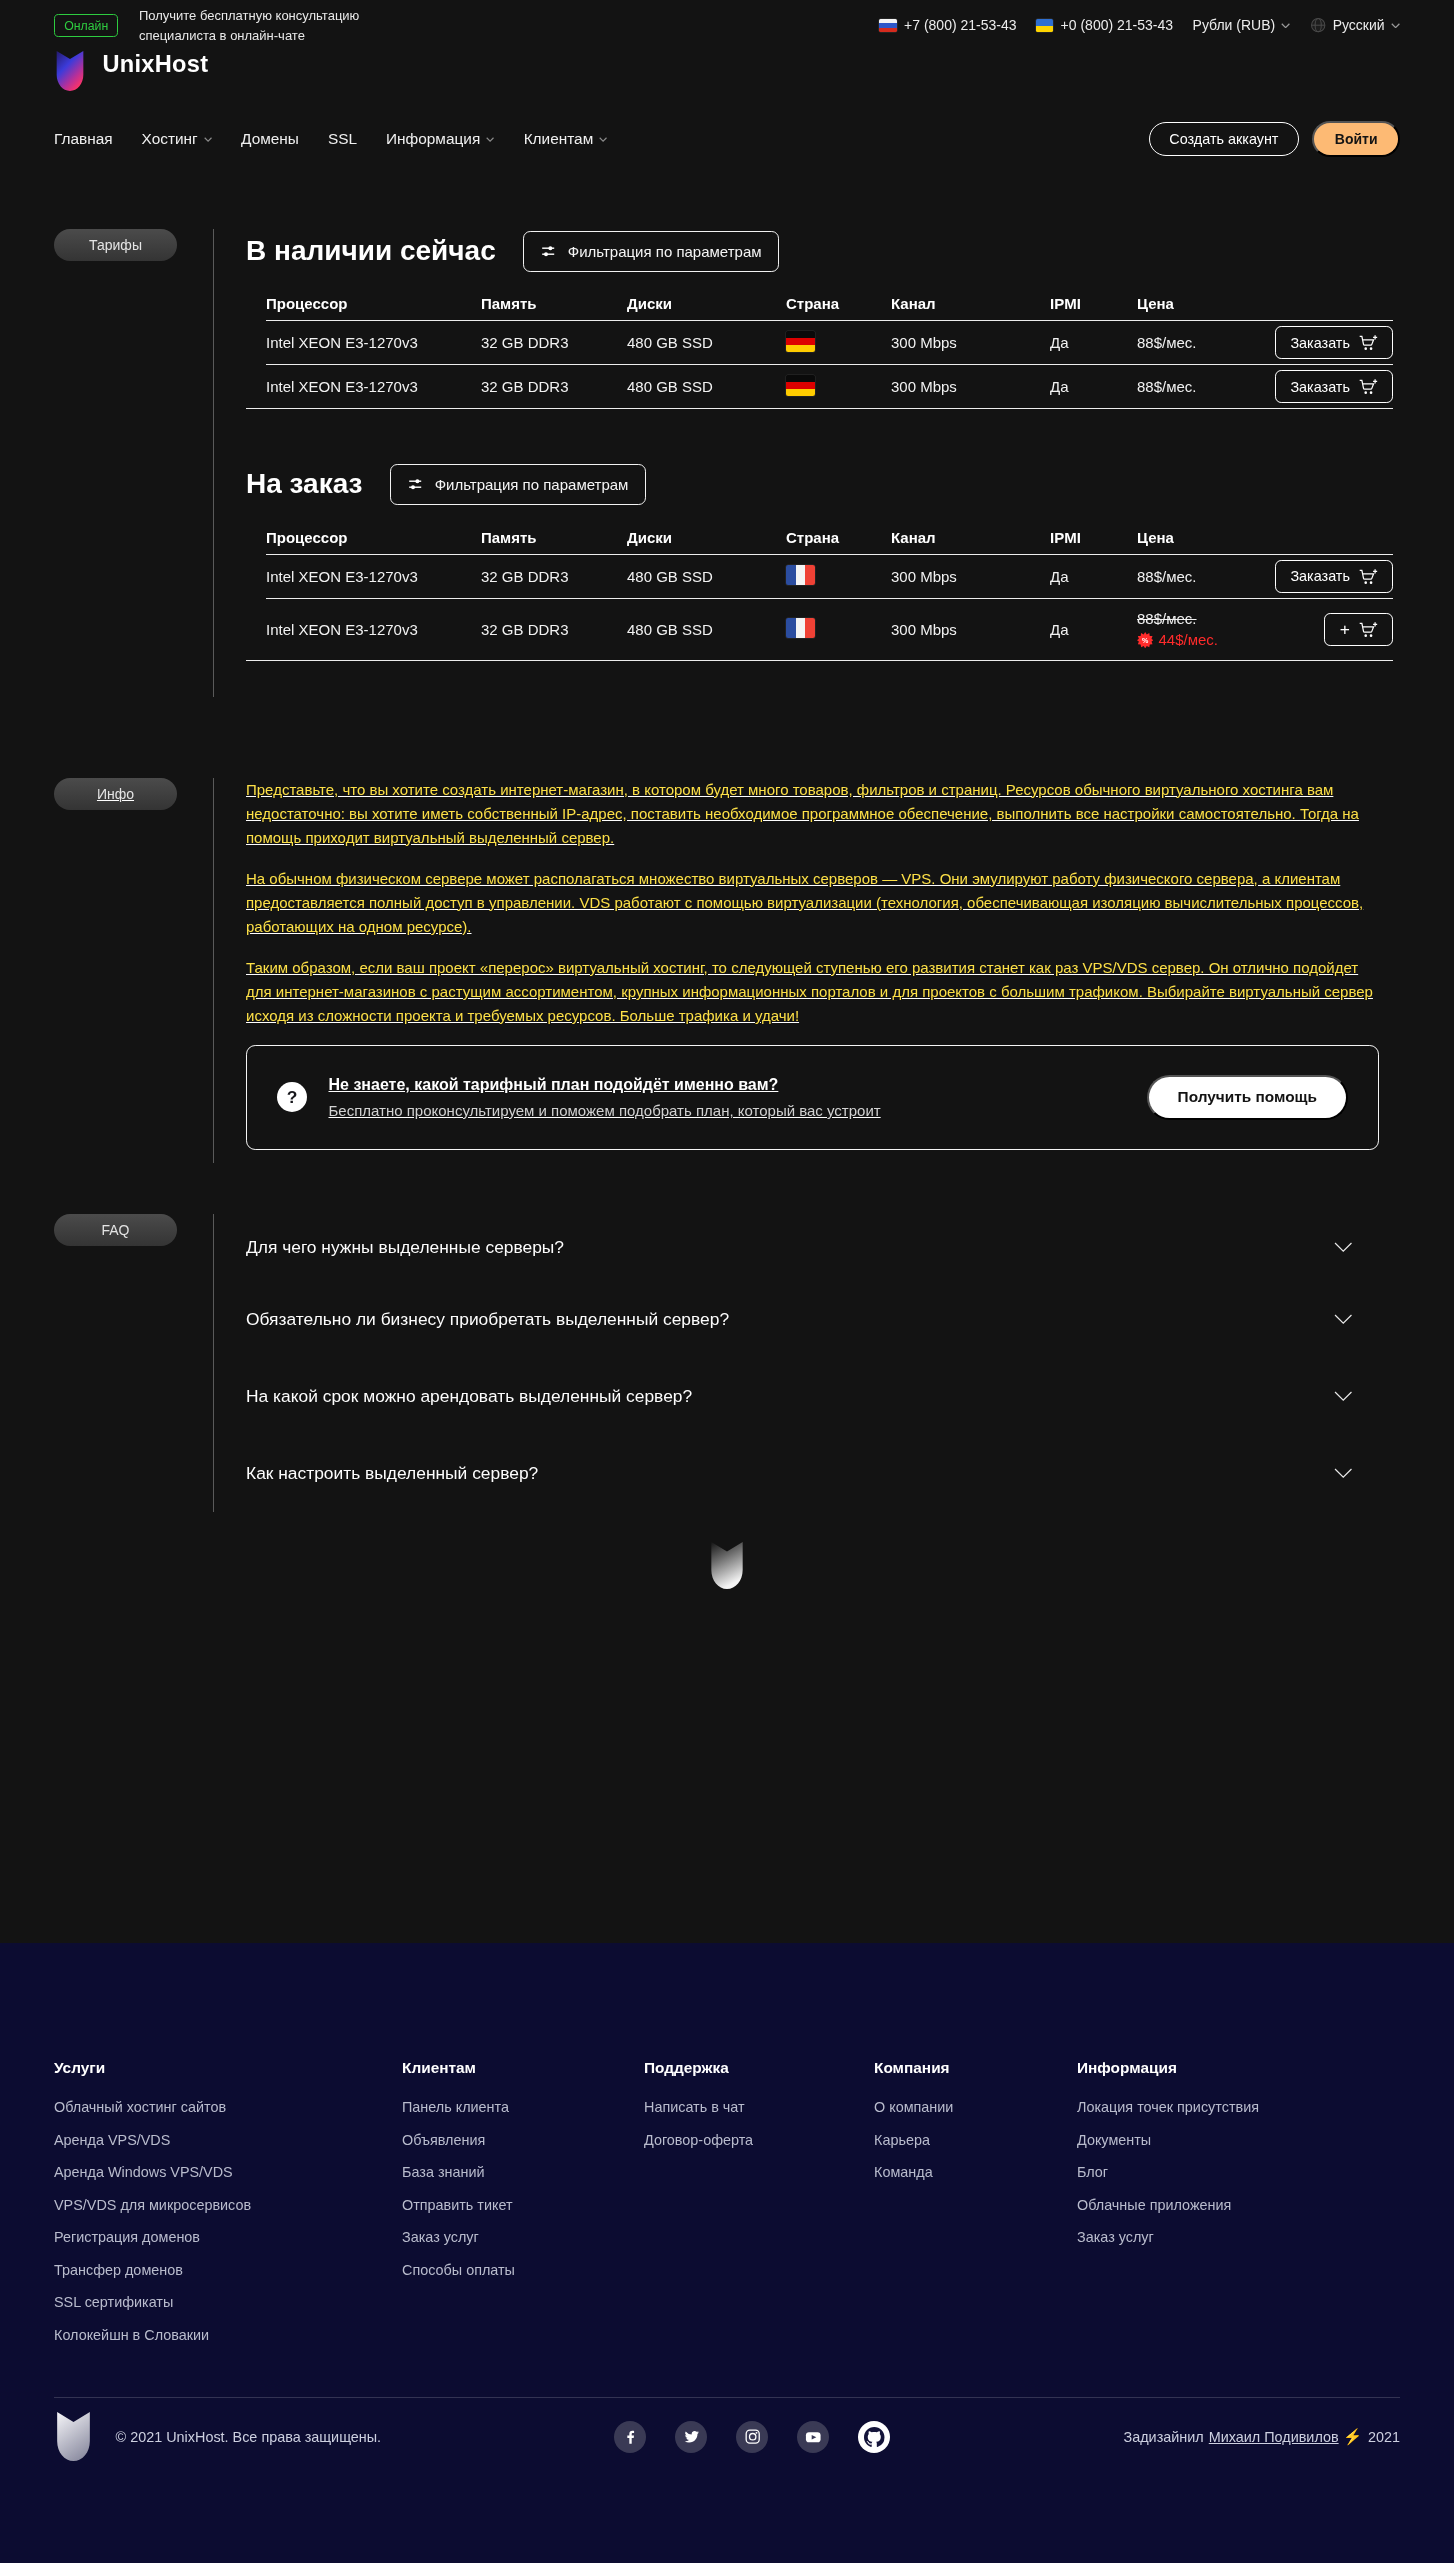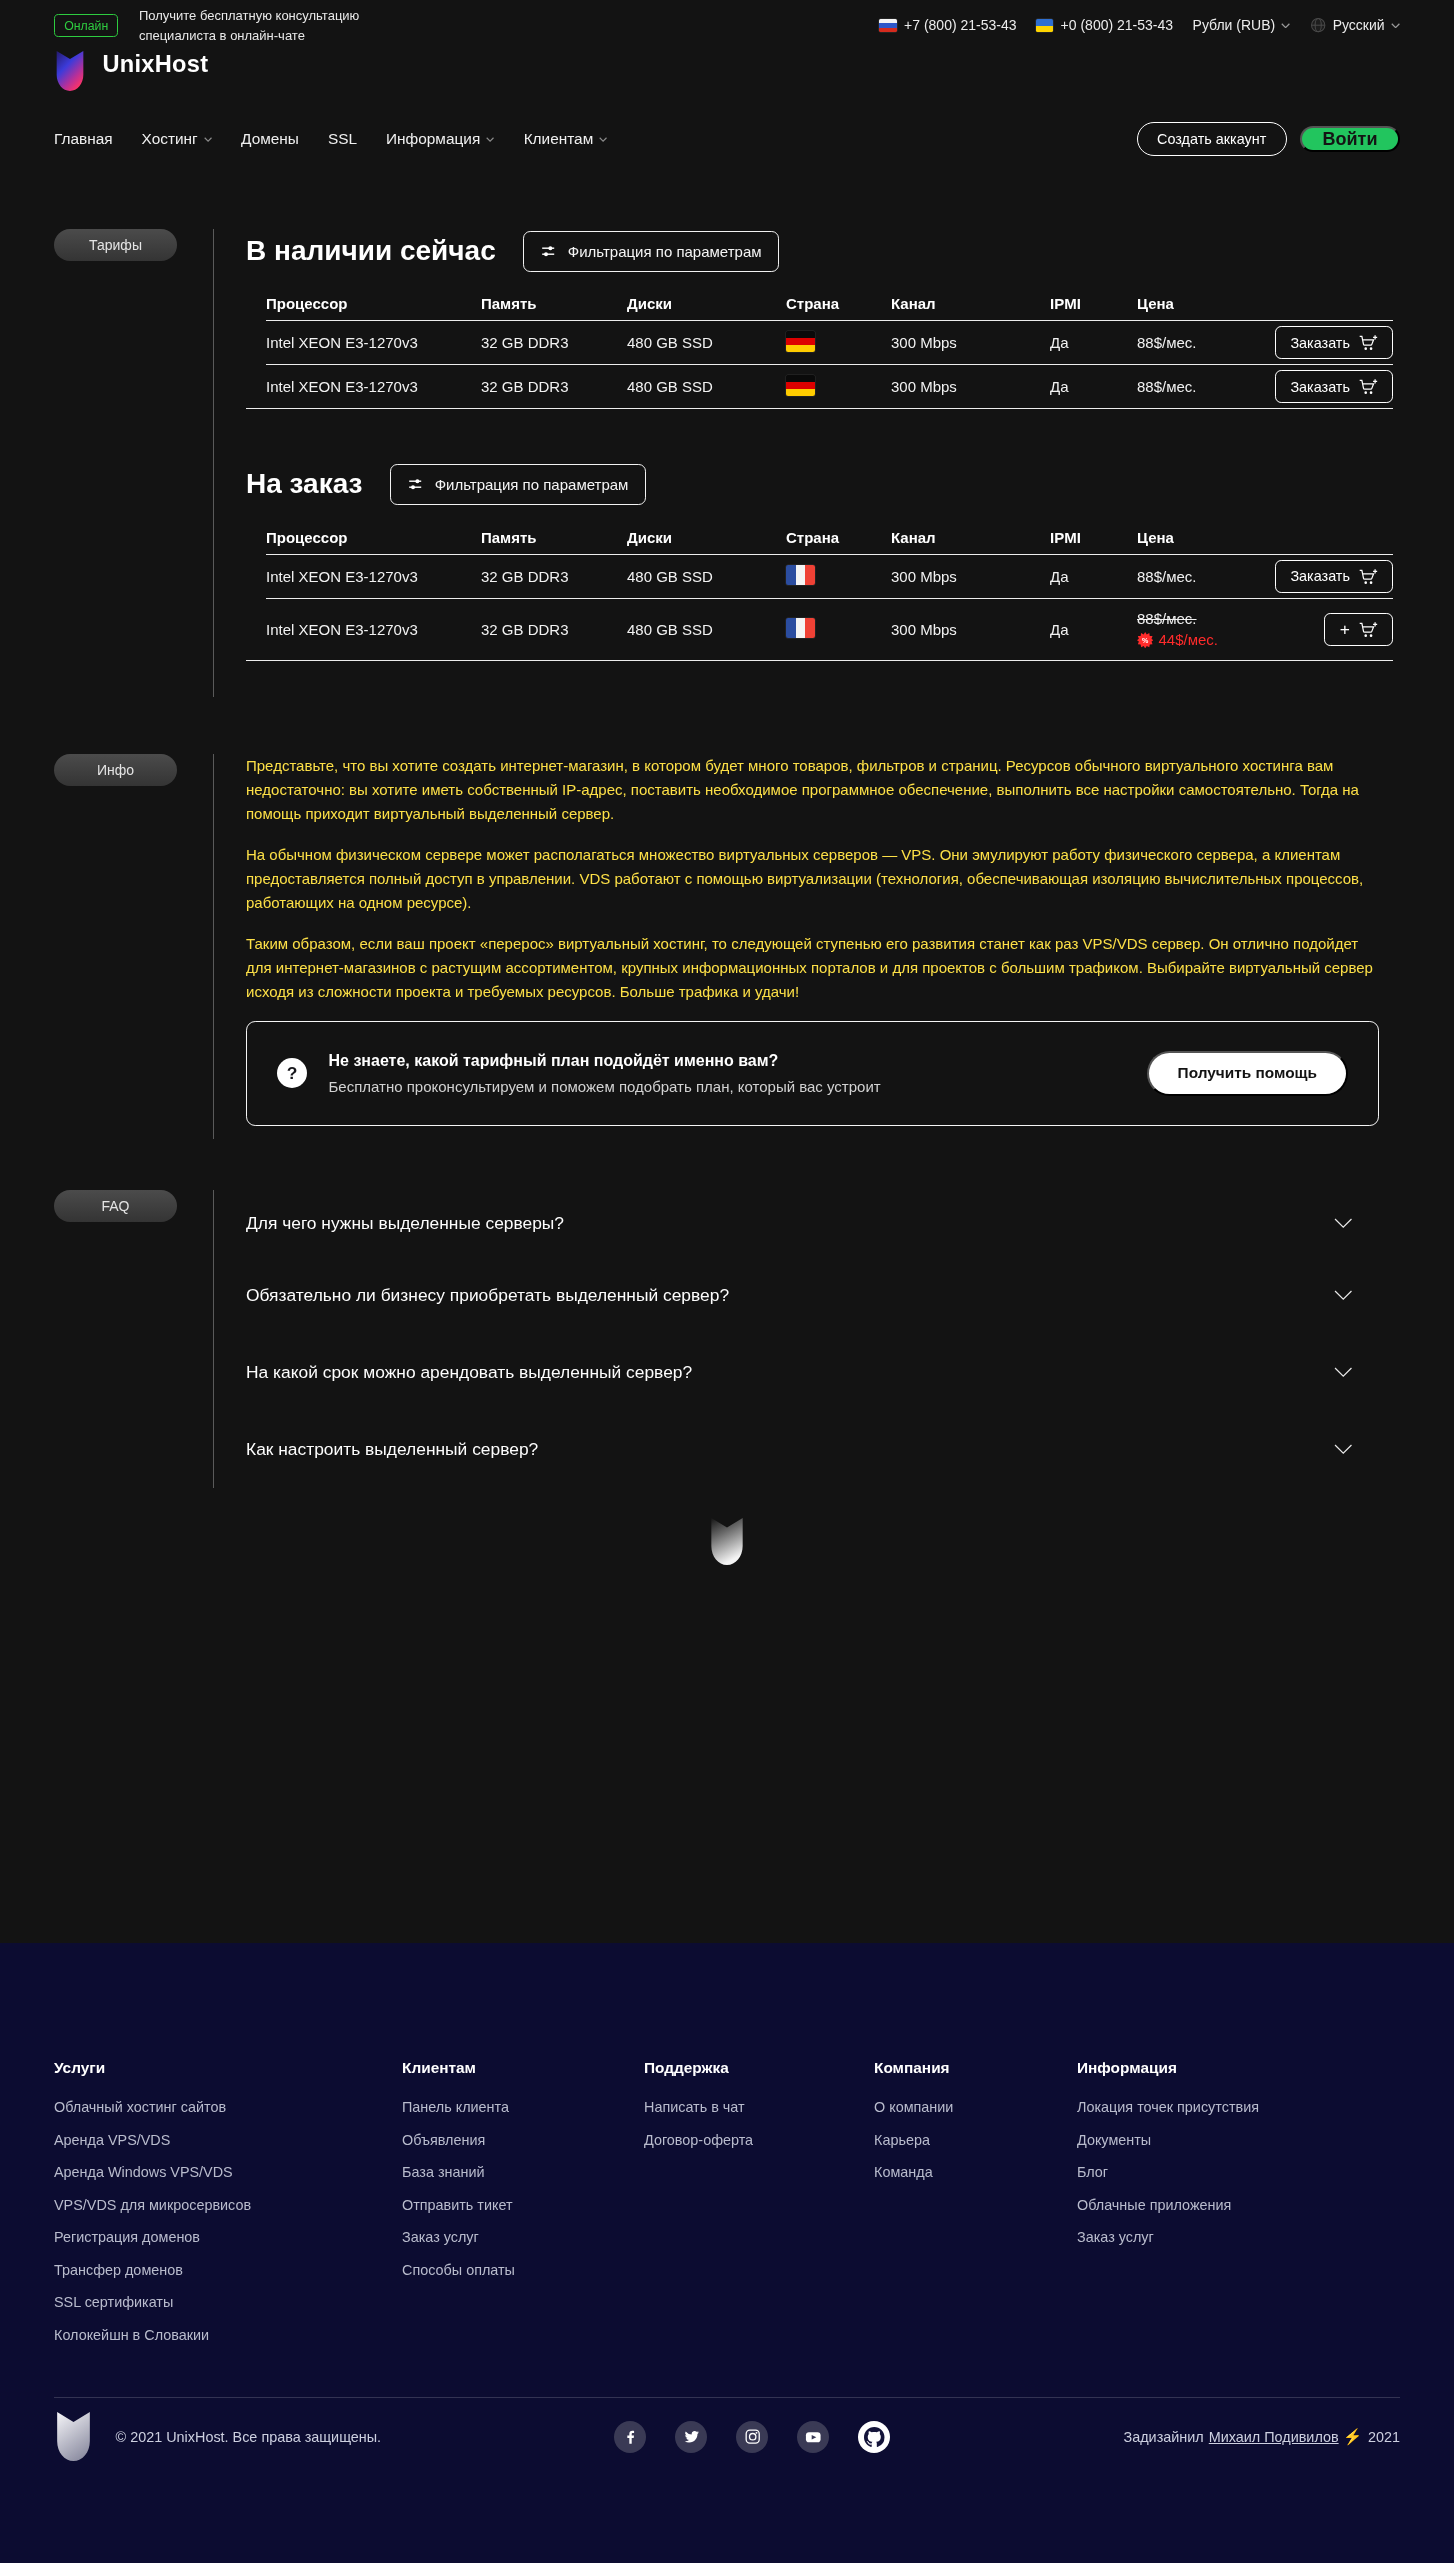--- a/index.html
+++ b/index.html
@@ -23,21 +23,21 @@
   .brandrow { height:64px; display:flex; padding:0 54px; gap:16.4px; }
   .brand-name { font-size:23.6px; font-weight:bold; letter-spacing:0.3px; color:#fff; }
 
   
   .navrow { height:56px; display:flex; align-items:center; padding:0 54px 7.2px; }
   .nav { display:flex; align-items:center; gap:29px; font-size:15.4px; color:#f0f0f0; }
   .nav-item { display:flex; align-items:center; gap:6.2px; }
   .nav-spacer { flex:1; }
   .auth { display:flex; align-items:center; gap:13.3px; }
   .btn-outline { border:1px solid #fff; border-radius:20.5px; height:34px; padding:0 19.5px; display:flex; align-items:center; font-size:14.4px; color:#fff; background:transparent; }
-  .btn-solid { background:#22c55e; color:#141414; border-radius:20.5px; height:26px; padding:0 20.5px; display:flex; align-items:center; font-size:18px; font-weight:bold; }
+  .btn-solid { background:#fdba74; color:#141414; border-radius:20.5px; height:36px; padding:0 20.5px; display:flex; align-items:center; font-size:14px; font-weight:bold; }
 
   
   .hero { position:relative; height:271px; display:flex; align-items:center; overflow:hidden;
     background:
       radial-gradient(487px 246px at 76% 16%, rgba(120,205,255,.55), transparent 62%),
       radial-gradient(641px 369px at 12% 88%, rgba(2,8,52,.78), transparent 65%),
       radial-gradient(513px 318px at 93% 80%, rgba(3,10,62,.72), transparent 60%),
       radial-gradient(rgba(140,205,255,.5) 0.8px, transparent 1.2px),
       linear-gradient(115deg, #071f78 0%, #0a3ed0 48%, #051a6e 100%);
     background-size:auto,auto,auto,5.6px 5.6px,auto; }
@@ -74,21 +74,21 @@
   .flag-fr { background:linear-gradient(90deg, #2b4da0 33%, #f4f4f4 33% 66%, #ef4135 66%); }
   .cell-action { display:flex; justify-content:flex-end; }
   .btn-order { height:33px; border:1px solid #fff; border-radius:6.2px; background:transparent; color:#fff;
     display:flex; align-items:center; gap:9.2px; padding:0 14.4px; font-size:14.4px; }
   .btn-order .plus { font-size:17.4px; line-height:1; }
   .price-stack { display:flex; flex-direction:column; gap:4.1px; }
   .price-old { text-decoration:line-through; }
   .price-sale { color:#ff2b2b; display:flex; align-items:center; gap:5.1px; }
 
   
-  #info { margin-top:57px; }
+  #info { margin-top:81px;text-decoration:underline; }
   #info .content { padding-bottom:13px; }
   .paras p { font-size:15px; line-height:24px; color:#fde047; margin-bottom:17px; }
   .helpbox { margin-top:16.4px; border:1px solid #f5f5f5; border-radius:9.2px; height:105px;
     display:flex; align-items:center; gap:21.5px; padding:0 30px; }
   .q-icon { width:30px; height:30px; border-radius:50%; background:#fff; color:#17171c; font-size:17.4px; font-weight:bold;
     display:flex; align-items:center; justify-content:center; flex:none; }
   .help-text { flex:1; }
   .help-title { font-size:16px; font-weight:bold; margin-bottom:8.2px; }
   .help-sub { font-size:15px; color:#d2d2d2; }
   .btn-help { background:#fff; color:#131313; height:45px; border-radius:22.6px; padding:0 29px;

